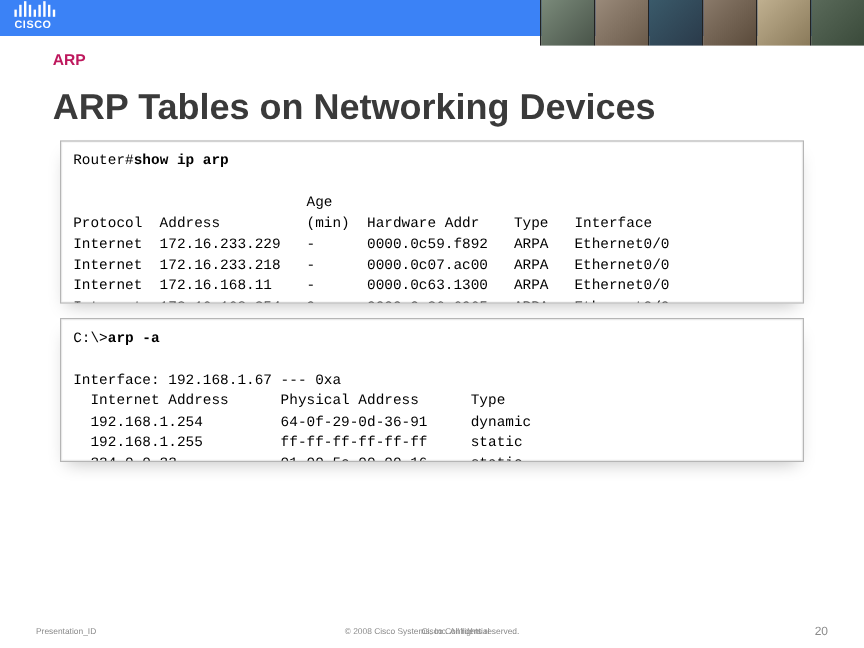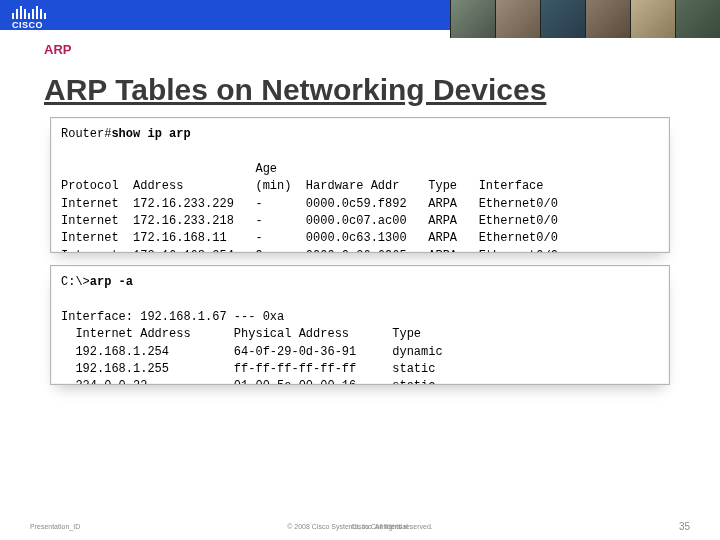--- a/index.html
+++ b/index.html
@@ -7,23 +7,23 @@
     width: 720px;
     height: 540px;
     font-family: Arial, Helvetica, sans-serif;
     background: #fff;
     position: relative;
     overflow: hidden;
   }
   .top-banner {
     width: 100%;
     height: 30px;
-    background: #1d4ed8;
+    background: #3b82f6;
     display: flex;
-    align-items: flex-end;
+    align-items: flex-start;
     padding-left: 12px;
     position: relative;
   }
   .logo {
     display: flex;
     flex-direction: column;
     color: #fff;
   }
   .logo-bars {
     display: flex;
@@ -60,21 +60,20 @@
     font-size: 13px;
     font-weight: bold;
     color: #be185d;
     margin: 12px 0 2px 44px;
   }
   .page-title {
     font-size: 30px;
     font-weight: bold;
     color: #3a3a3a;
     margin: 16px 0 10px 44px;
-    text-decoration: underline;
   }
 
   .terminal {
     margin: 0 50px 12px 50px;
     border: 1px solid #b5b5b5;
     background: #fff;
     box-shadow: inset 0 0 0 1px rgba(200,200,200,0.2), 0 8px 14px -6px rgba(0,0,0,0.25);
     padding: 8px 10px;
     font-family: "Courier New", monospace;
     font-size: 12px;
@@ -150,14 +149,14 @@
   224.0.0.22            01-00-5e-00-00-16     static
   224.0.0.251           01-00-5e-00-00-fb     static
   224.0.0.252           01-00-5e-00-00-fc     static
   255.255.255.255       ff-ff-ff-ff-ff-ff     static
 </div>
 
 <div class="footer">
   <span>Presentation_ID</span>
   <span class="mid">© 2008 Cisco Systems, Inc. All rights reserved.</span>
   <span>Cisco Confidential</span>
-  <span class="pagenum">35</span>
+  <span class="pagenum">20</span>
 </div>
 
 </body></html>

